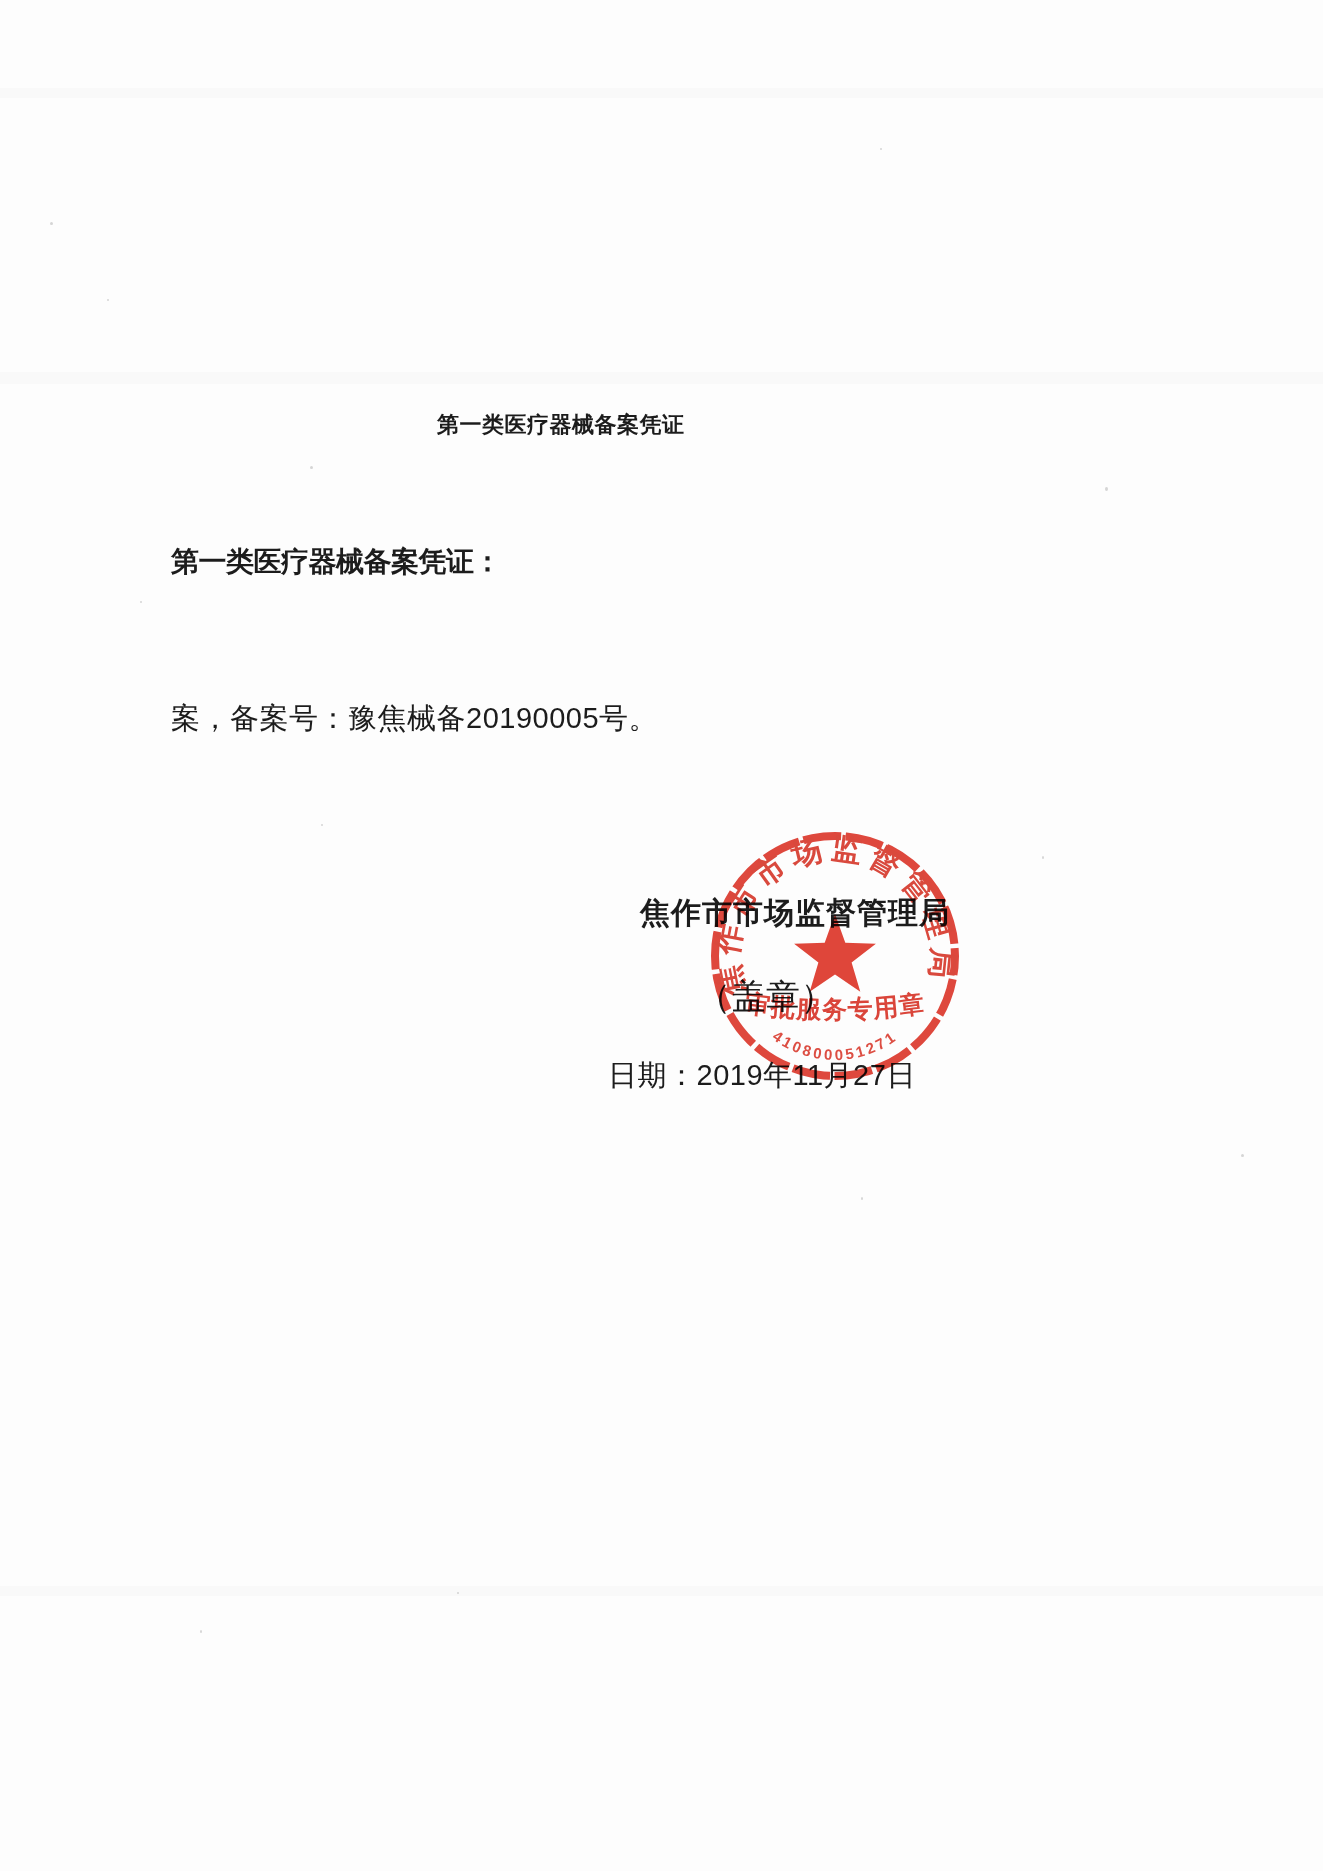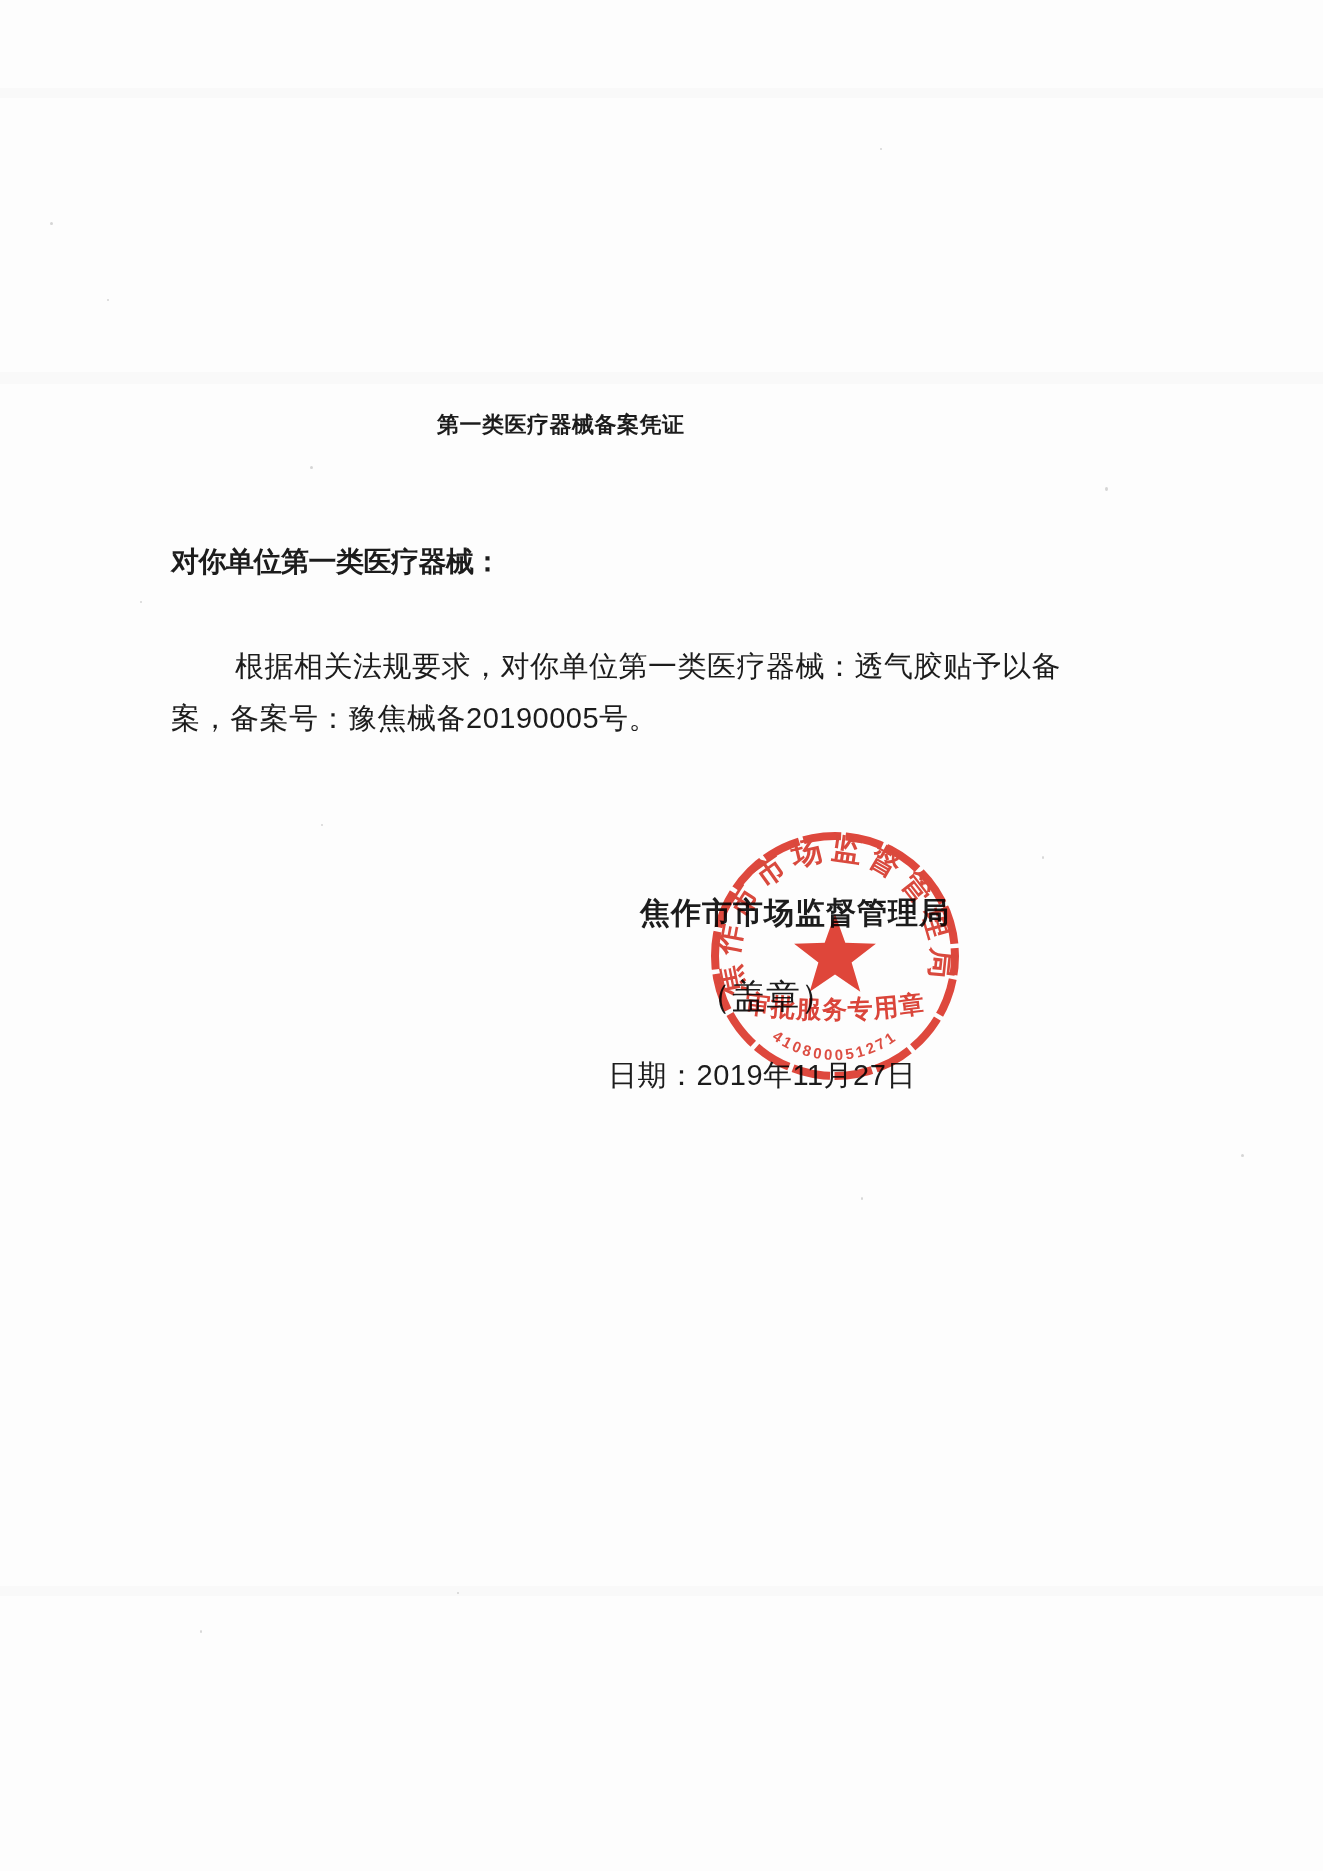--- a/index.html
+++ b/index.html
@@ -67,23 +67,22 @@
   <div class="speck" style="left:321px;top:824px;width:2px;height:2px;"></div>
   <div class="speck" style="left:861px;top:1197px;width:2px;height:3px;"></div>
   <div class="speck" style="left:140px;top:601px;width:2px;height:2px;"></div>
   <div class="speck" style="left:1241px;top:1154px;width:3px;height:3px;"></div>
   <div class="speck" style="left:457px;top:1592px;width:2px;height:2px;"></div>
   <div class="speck" style="left:200px;top:1630px;width:2px;height:3px;"></div>
   <div class="speck" style="left:880px;top:148px;width:2px;height:2px;"></div>
 
   <h1 class="abs title">第一类医疗器械备案凭证</h1>
 
-  <div class="abs addressee">对你单位第一类医疗器械：</div>
+  <div class="abs addressee">第一类医疗器械备案凭证：</div>
 
-  <p class="abs body-line body-line1">根据相关法规要求，对你单位第一类医疗器械：透气胶贴予以备</p>
   <p class="abs body-line body-line2">案，备案号：豫焦械备20190005号。</p>
 
   <div class="abs issuer">焦作市市场监督管理局</div>
   <div class="abs seal-note">（盖章）</div>
   <div class="abs issue-date">日期：2019年11月27日</div>
 
   <svg class="stamp" viewBox="0 0 260 260" aria-hidden="true">
     <defs>
       <path id="arcTop" d="M 40.1 166.4 A 97 97 0 1 1 219.9 166.4" fill="none"></path>
       <path id="arcBanner" d="M 44 186 Q 130 198 216 186" fill="none"></path>

